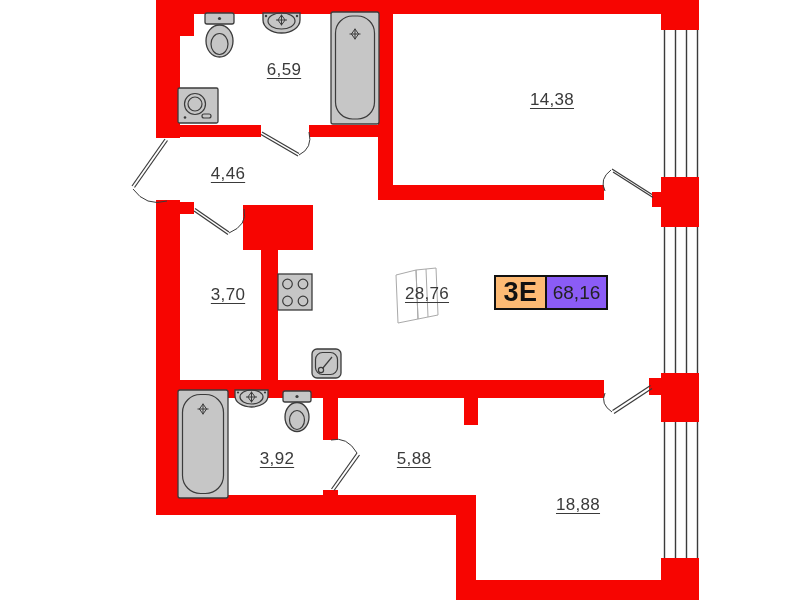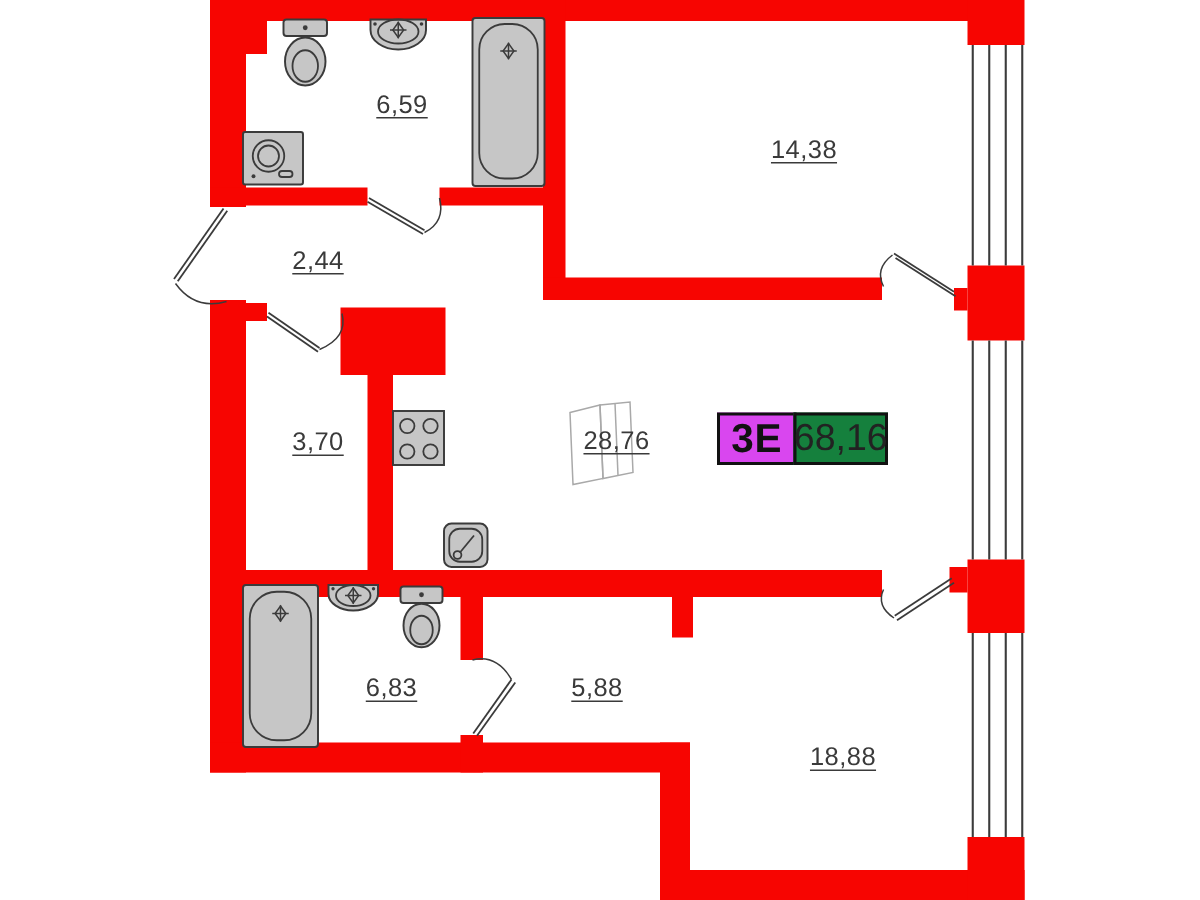--- a/index.html
+++ b/index.html
@@ -2,49 +2,49 @@
 <html style="--wall: #f70501; --line: #3b3b3b; --fixture: #c6c6c6; --text: #3a3a3a; --background: #ffffff;"><head>
 <meta charset="utf-8">
 <style>
   html,body{margin:0;padding:0;}
   body{
     width:800px;height:600px;
     background:var(--background,#fff);
     font-family:"Liberation Sans",sans-serif;
     position:relative;overflow:hidden;
   }
-  .plan{position:absolute;left:0;top:0;width:688px;height:600px;}
+  .plan{position:absolute;left:16px;top:0;width:688px;height:600px;}
   .plan svg{position:absolute;left:0;top:0;}
   
   .wl{fill:var(--wall,#f70501);}
   .gl{stroke:var(--line,#3b3b3b);stroke-width:1.4;}
   .dr{stroke:var(--line,#3b3b3b);stroke-width:1.2;fill:none;}
   .arc{stroke:var(--line,#3b3b3b);stroke-width:1;fill:none;}
   .fx{fill:var(--fixture,#c6c6c6);stroke:var(--line,#3b3b3b);stroke-width:1.3;}
   .fxl{fill:none;stroke:var(--line,#3b3b3b);stroke-width:1.2;}
   .fxd{fill:var(--line,#3b3b3b);stroke:none;}
   .wd{fill:none;stroke:#a9a9a9;stroke-width:1;}
   .room-label{
     position:absolute;transform:translate(-50%,-50%);
     font-size:17px;color:var(--text,#3a3a3a);
     text-decoration:underline;text-underline-offset:3px;
     white-space:nowrap;letter-spacing:.3px;
   }
   .unit-badge{
     position:absolute;left:478px;top:275px;display:flex;align-items:stretch;
   }
   .unit-type{
-    border:2px solid #111;background:#d946ef;color:#111;
+    border:2px solid #111;background:#fdba74;color:#111;
     width:49px;height:31px;display:flex;align-items:center;justify-content:center;
     font-size:27px;font-weight:bold;letter-spacing:.5px;
   }
   .unit-area{
-    border:2px solid #111;border-left-width:2px;margin-left:-2px;background:#15803d;color:#222;
+    border:2px solid #111;border-left-width:2px;margin-left:-2px;background:#8b5cf6;color:#222;
     width:59px;height:31px;display:flex;align-items:center;justify-content:center;
-    font-size:25px;
+    font-size:19px;
   }
 </style>
 </head>
 <body>
 
 <div class="plan">
   <svg width="800" height="600" viewBox="0 0 800 600">
     <defs>
       <g id="faucet">
         <path d="M0,-5 L3.6,0 L0,5 L-3.6,0 Z" fill="none" stroke="var(--line,#3b3b3b)" stroke-width="1"></path>
@@ -187,24 +187,24 @@
 
     <g>
       <polygon class="wd" points="380,275 400,270 402,319 382,323"></polygon>
       <polygon class="wd" points="400,270 420,268 422,315 402,319"></polygon>
       <line class="wd" x1="410" y1="269" x2="412" y2="317"></line>
     </g>
   </svg>
 
   <div class="room-label" style="left:268px;top:70px">6,59</div>
   <div class="room-label" style="left:536px;top:100px">14,38</div>
-  <div class="room-label" style="left:212px;top:174px">2,44</div>
+  <div class="room-label" style="left:212px;top:174px">4,46</div>
   <div class="room-label" style="left:212px;top:295px">3,70</div>
   <div class="room-label" style="left:411px;top:294px">28,76</div>
-  <div class="room-label" style="left:261px;top:459px">6,83</div>
+  <div class="room-label" style="left:261px;top:459px">3,92</div>
   <div class="room-label" style="left:398px;top:459px">5,88</div>
   <div class="room-label" style="left:562px;top:505px">18,88</div>
 
   <div class="unit-badge">
     <div class="unit-type">3Е</div>
     <div class="unit-area">68,16</div>
   </div>
 </div>
 
 </body></html>

